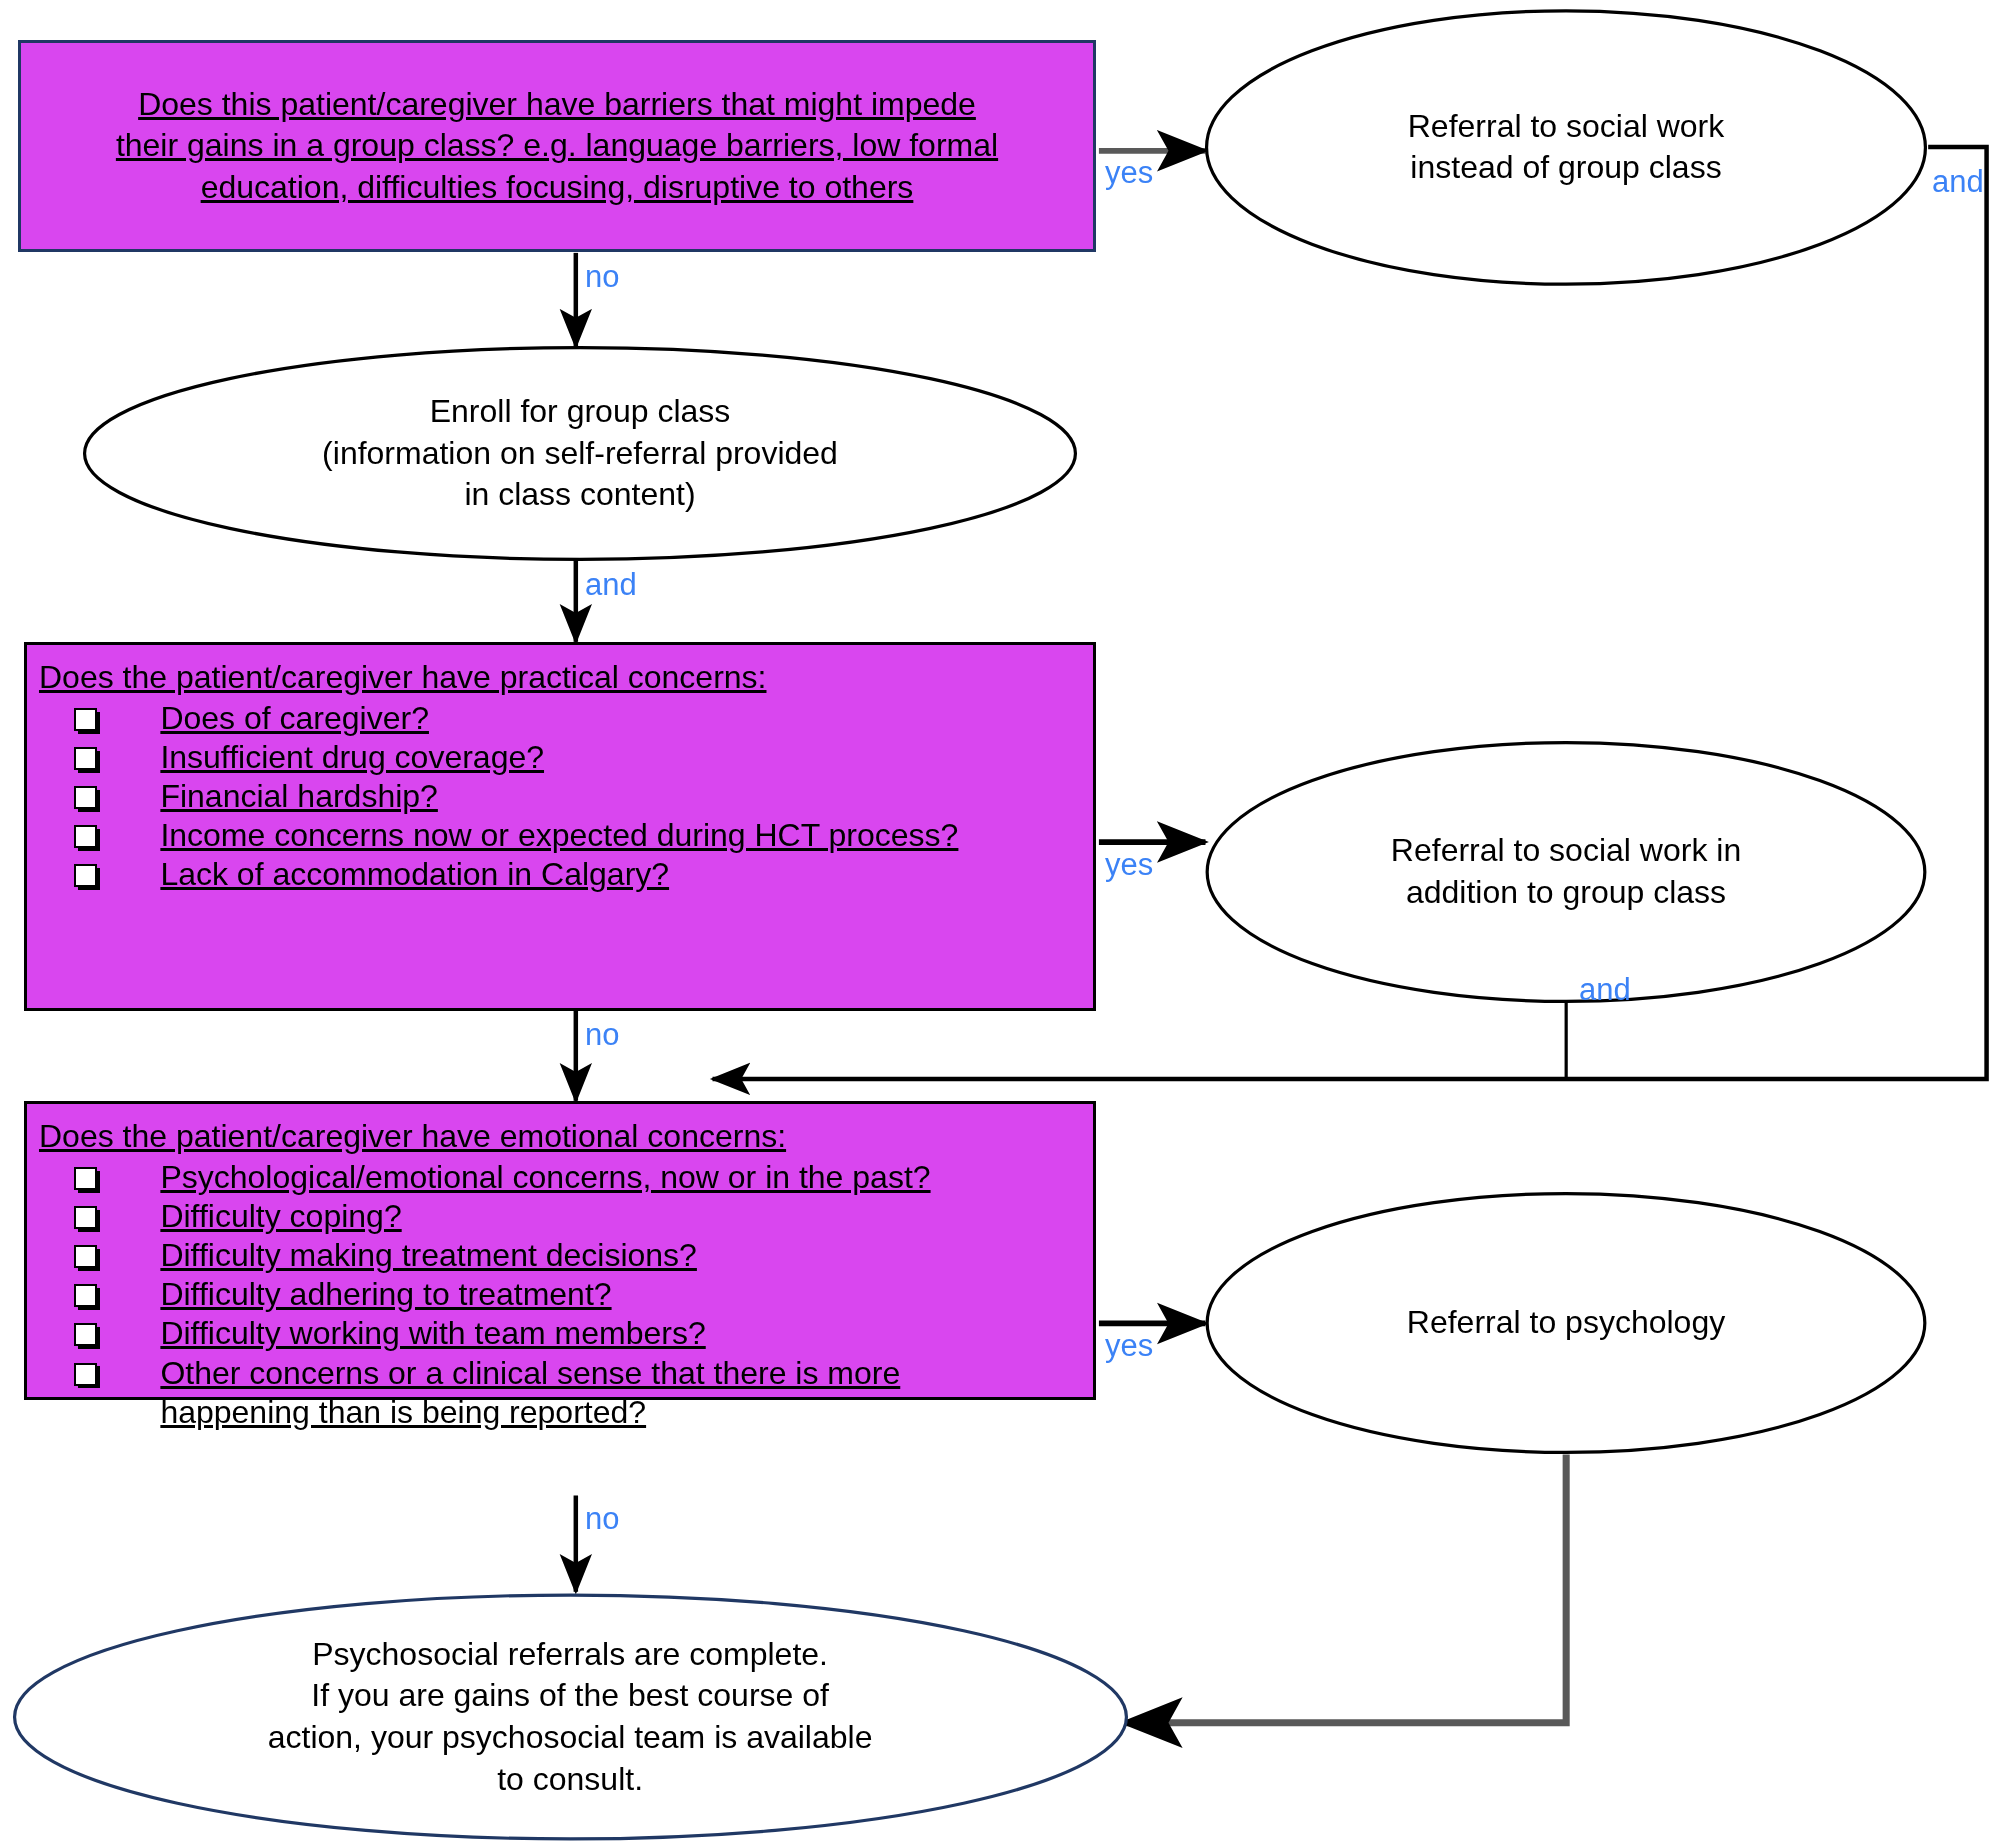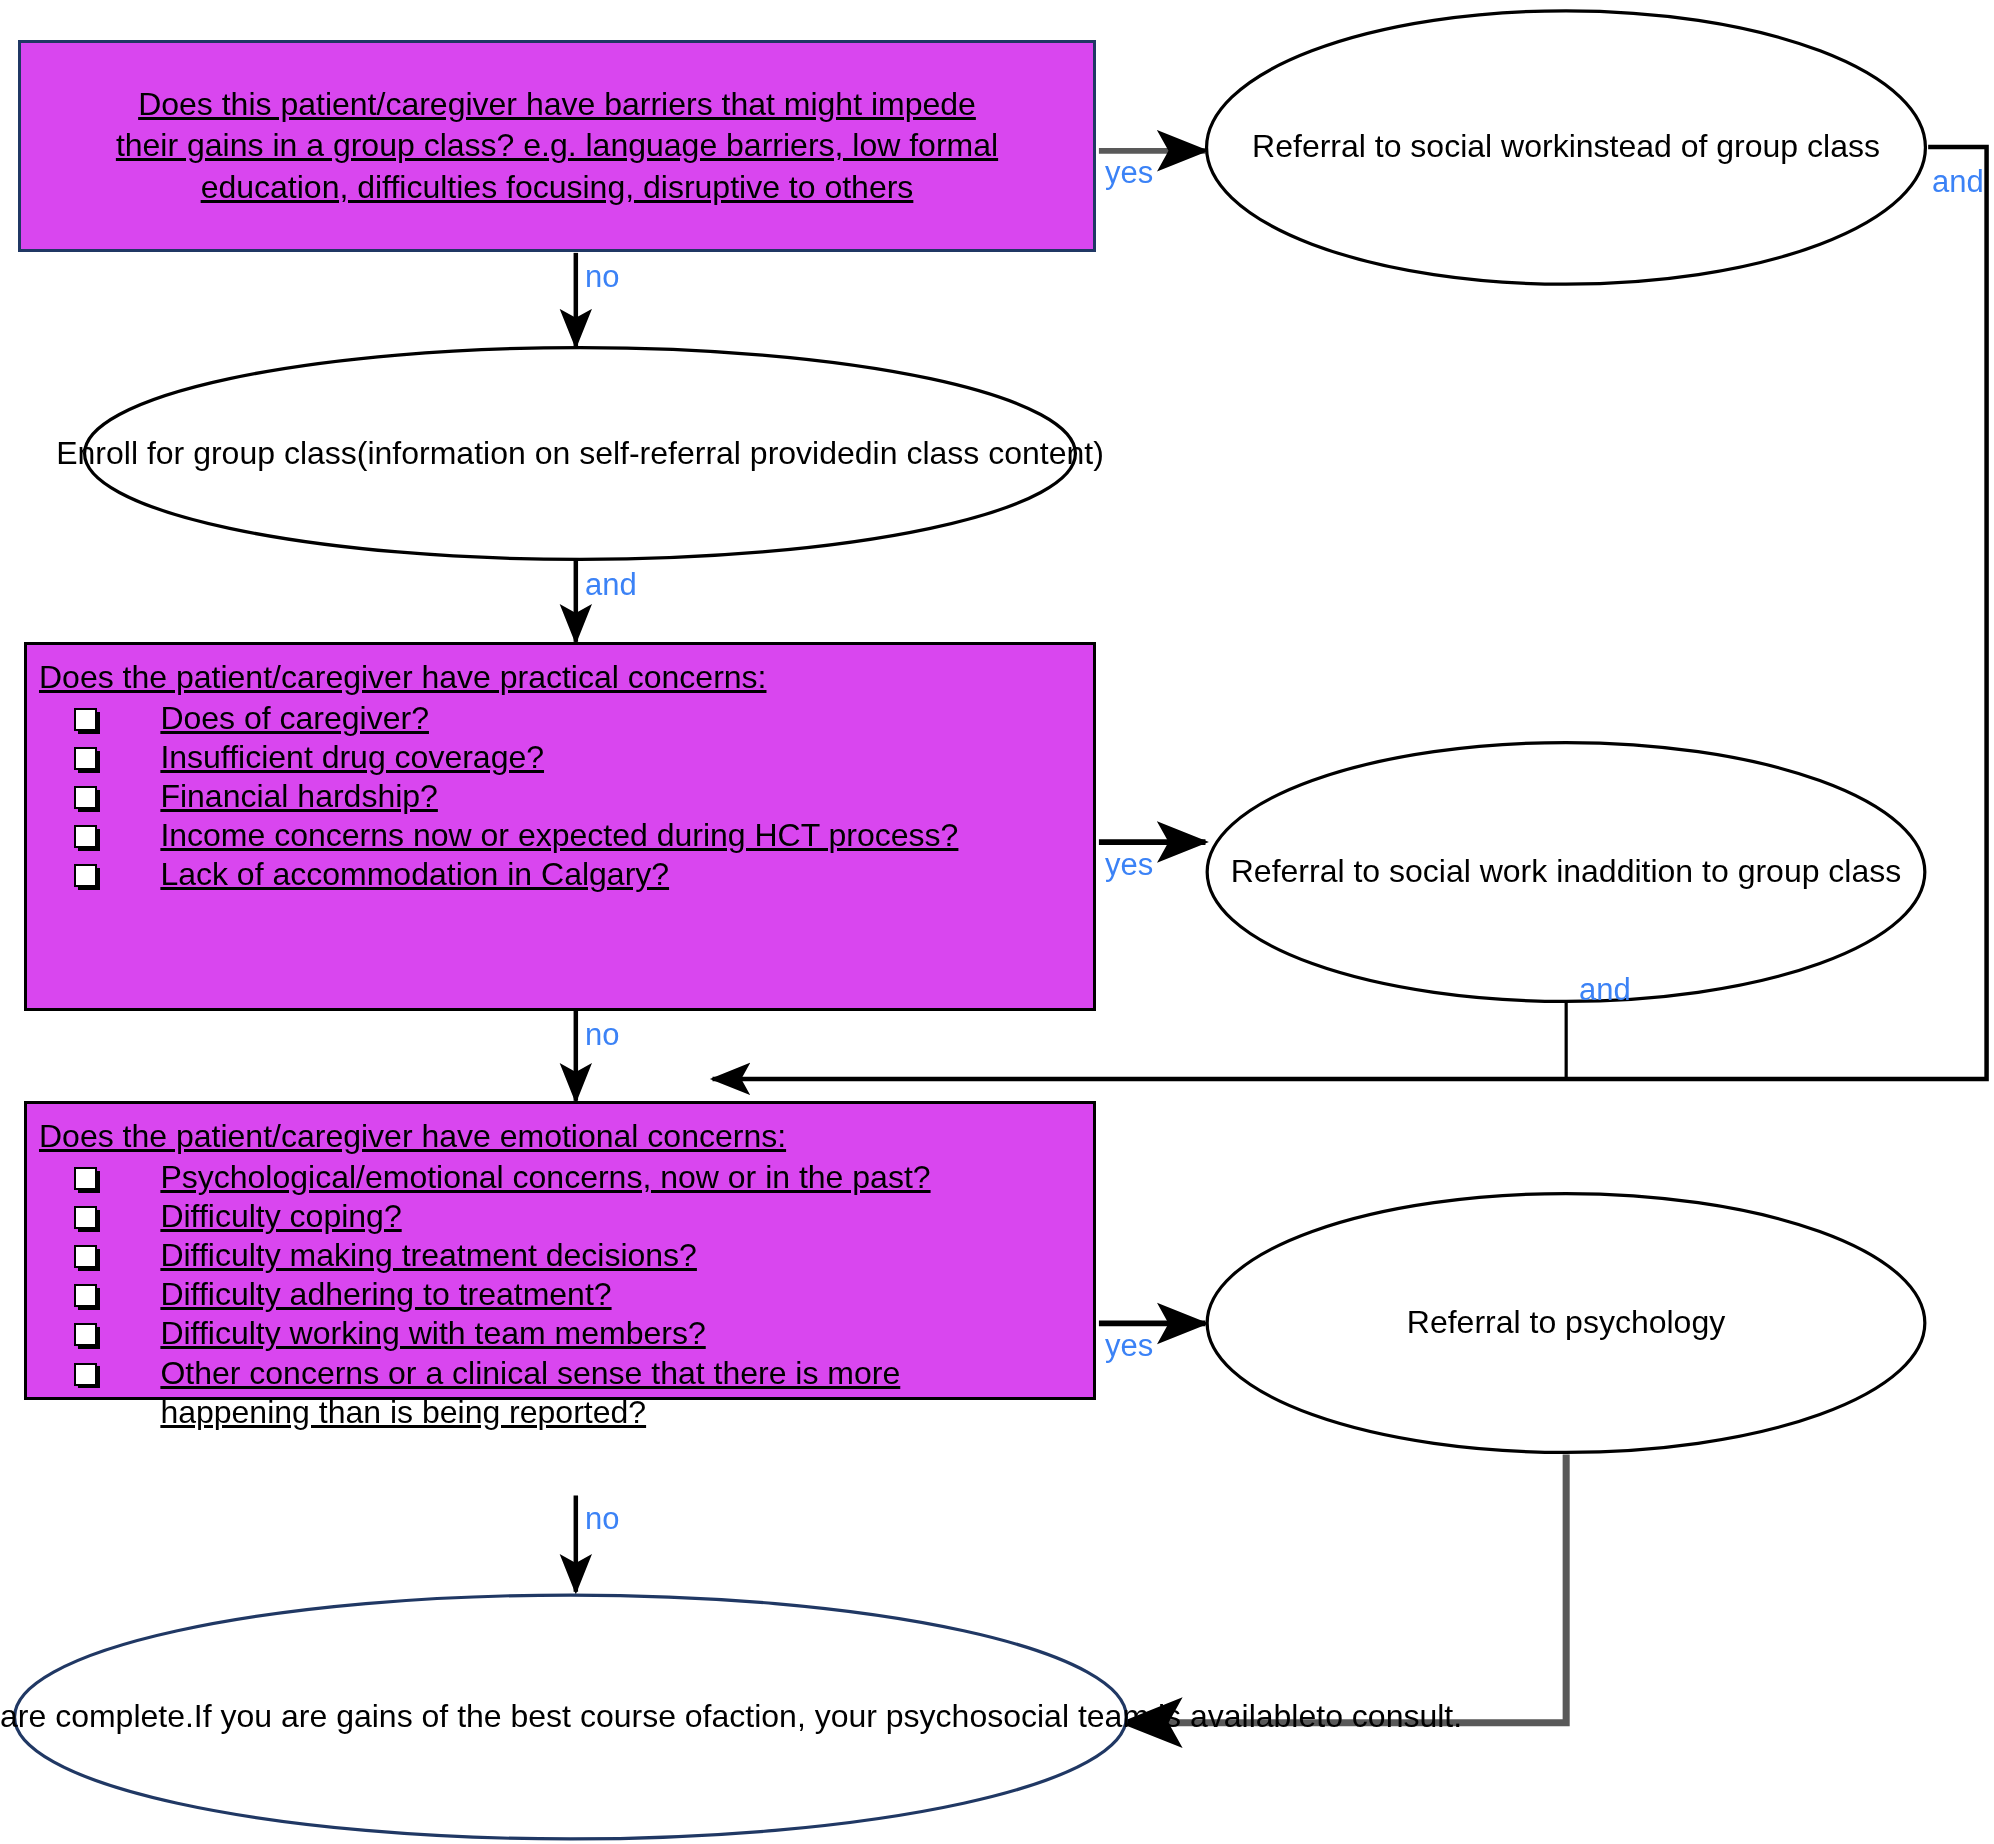--- a/index.html
+++ b/index.html
@@ -49,21 +49,21 @@
     left: 0;
     top: 0;
   }
   .ellipse-text {
     position: absolute;
     left: 0;
     top: 0;
     width: 100%;
     height: 100%;
     display: flex;
-    flex-direction: row;
+    flex-direction: column;
     align-items: center;
     justify-content: center;
     text-align: right;
     font-size: 32px;
     line-height: 1.30;
   }
   .ellipse-text .ln { display: block; white-space: nowrap; }
 
   
   .q-title {

